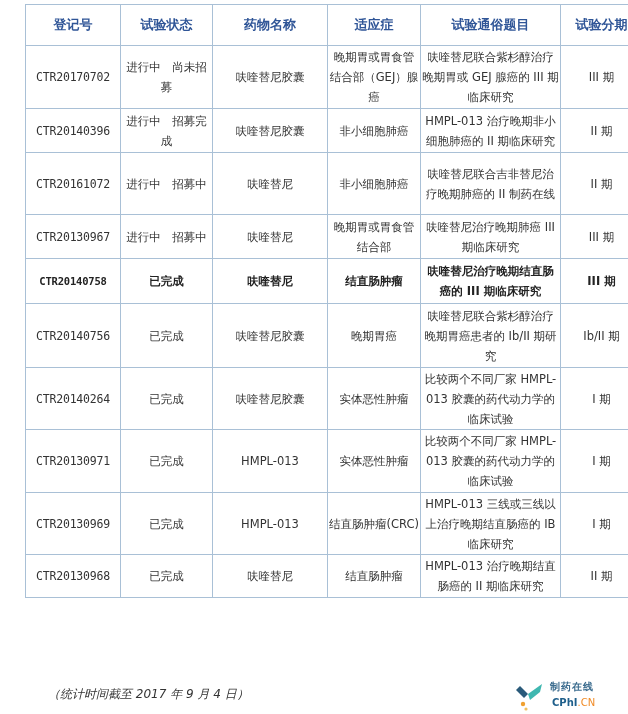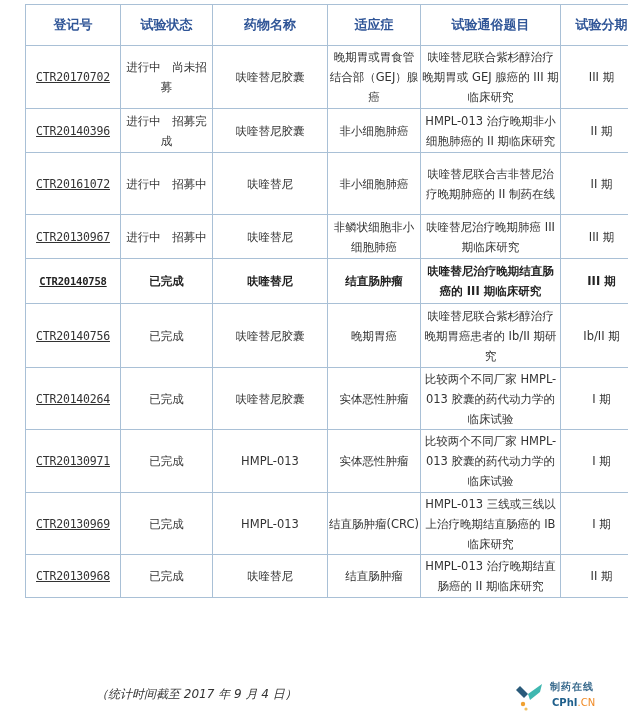--- a/index.html
+++ b/index.html
@@ -4,24 +4,24 @@
 <style>
   html, body { margin: 0; padding: 0; background: #ffffff; }
   body { width: 628px; height: 714px; position: relative; overflow: hidden;
          font-family: "DejaVu Sans", "Liberation Sans", sans-serif; color: #333333; }
   table.trials { position: absolute; left: 5px; top: 4px; width: 617px;
          border-collapse: collapse; table-layout: fixed; margin-left: 20px; }
   table.trials td, table.trials th { border: 1px solid #a9c0d6; text-align: center;
          vertical-align: middle; font-size: 11.5px; line-height: 20px; padding: 0 1px;
          word-break: break-all; }
   table.trials th { color: #2f5597; font-weight: bold; font-size: 13px; height: 40px; background: #ffffff; }
-  td.id { font-family: "DejaVu Sans Mono", "Liberation Mono", monospace; font-size: 10px; letter-spacing: -0.2px; text-decoration: underline; }
+  td.id { font-family: "DejaVu Sans Mono", "Liberation Mono", monospace; font-size: 10px; letter-spacing: -0.2px; }
   tr.bold td { font-weight: bold; color: #222; }
   tr.bold td.id { font-size: 10.5px; }
-  .footnote { position: absolute; left: 48px; top: 686px; font-size: 12px; font-style: italic; color: #333; margin-left: 48px; }
+  .footnote { position: absolute; left: 48px; top: 686px; font-size: 12px; font-style: italic; color: #333; }
   .logo { position: absolute; left: 512px; top: 680px; width: 112px; height: 34px; }
   .logo .mark { position: absolute; left: 2px; top: 2px; width: 30px; height: 30px; }
   .logo .cn { position: absolute; left: 38px; top: 0; font-size: 10px; font-weight: bold; color: #3d6d8f; letter-spacing: 1px; }
   .logo .en { position: absolute; left: 40px; top: 17px; font-size: 10px; font-weight: normal; color: #1f5f8b; }
   .logo .en span { color: #f08a24; }
 </style>
 </head>
 <body>
 
 <table class="trials">
@@ -65,21 +65,21 @@
         <td>进行中　招募中</td>
         <td>呋喹替尼</td>
         <td>非小细胞肺癌</td>
         <td>呋喹替尼联合吉非替尼治疗晚期肺癌的 II 制药在线</td>
         <td>II 期</td>
       </tr>
       <tr style="height: 44px;">
         <td class="id">CTR20130967</td>
         <td>进行中　招募中</td>
         <td>呋喹替尼</td>
-        <td>非鳞状细胞非小细胞肺癌</td>
+        <td>晚期胃或胃食管结合部</td>
         <td>呋喹替尼治疗晚期肺癌 III 期临床研究</td>
         <td>III 期</td>
       </tr>
       <tr class="bold" style="height: 45px;">
         <td class="id">CTR20140758</td>
         <td>已完成</td>
         <td>呋喹替尼</td>
         <td>结直肠肿瘤</td>
         <td>呋喹替尼治疗晚期结直肠癌的 III 期临床研究</td>
         <td>III 期</td>

